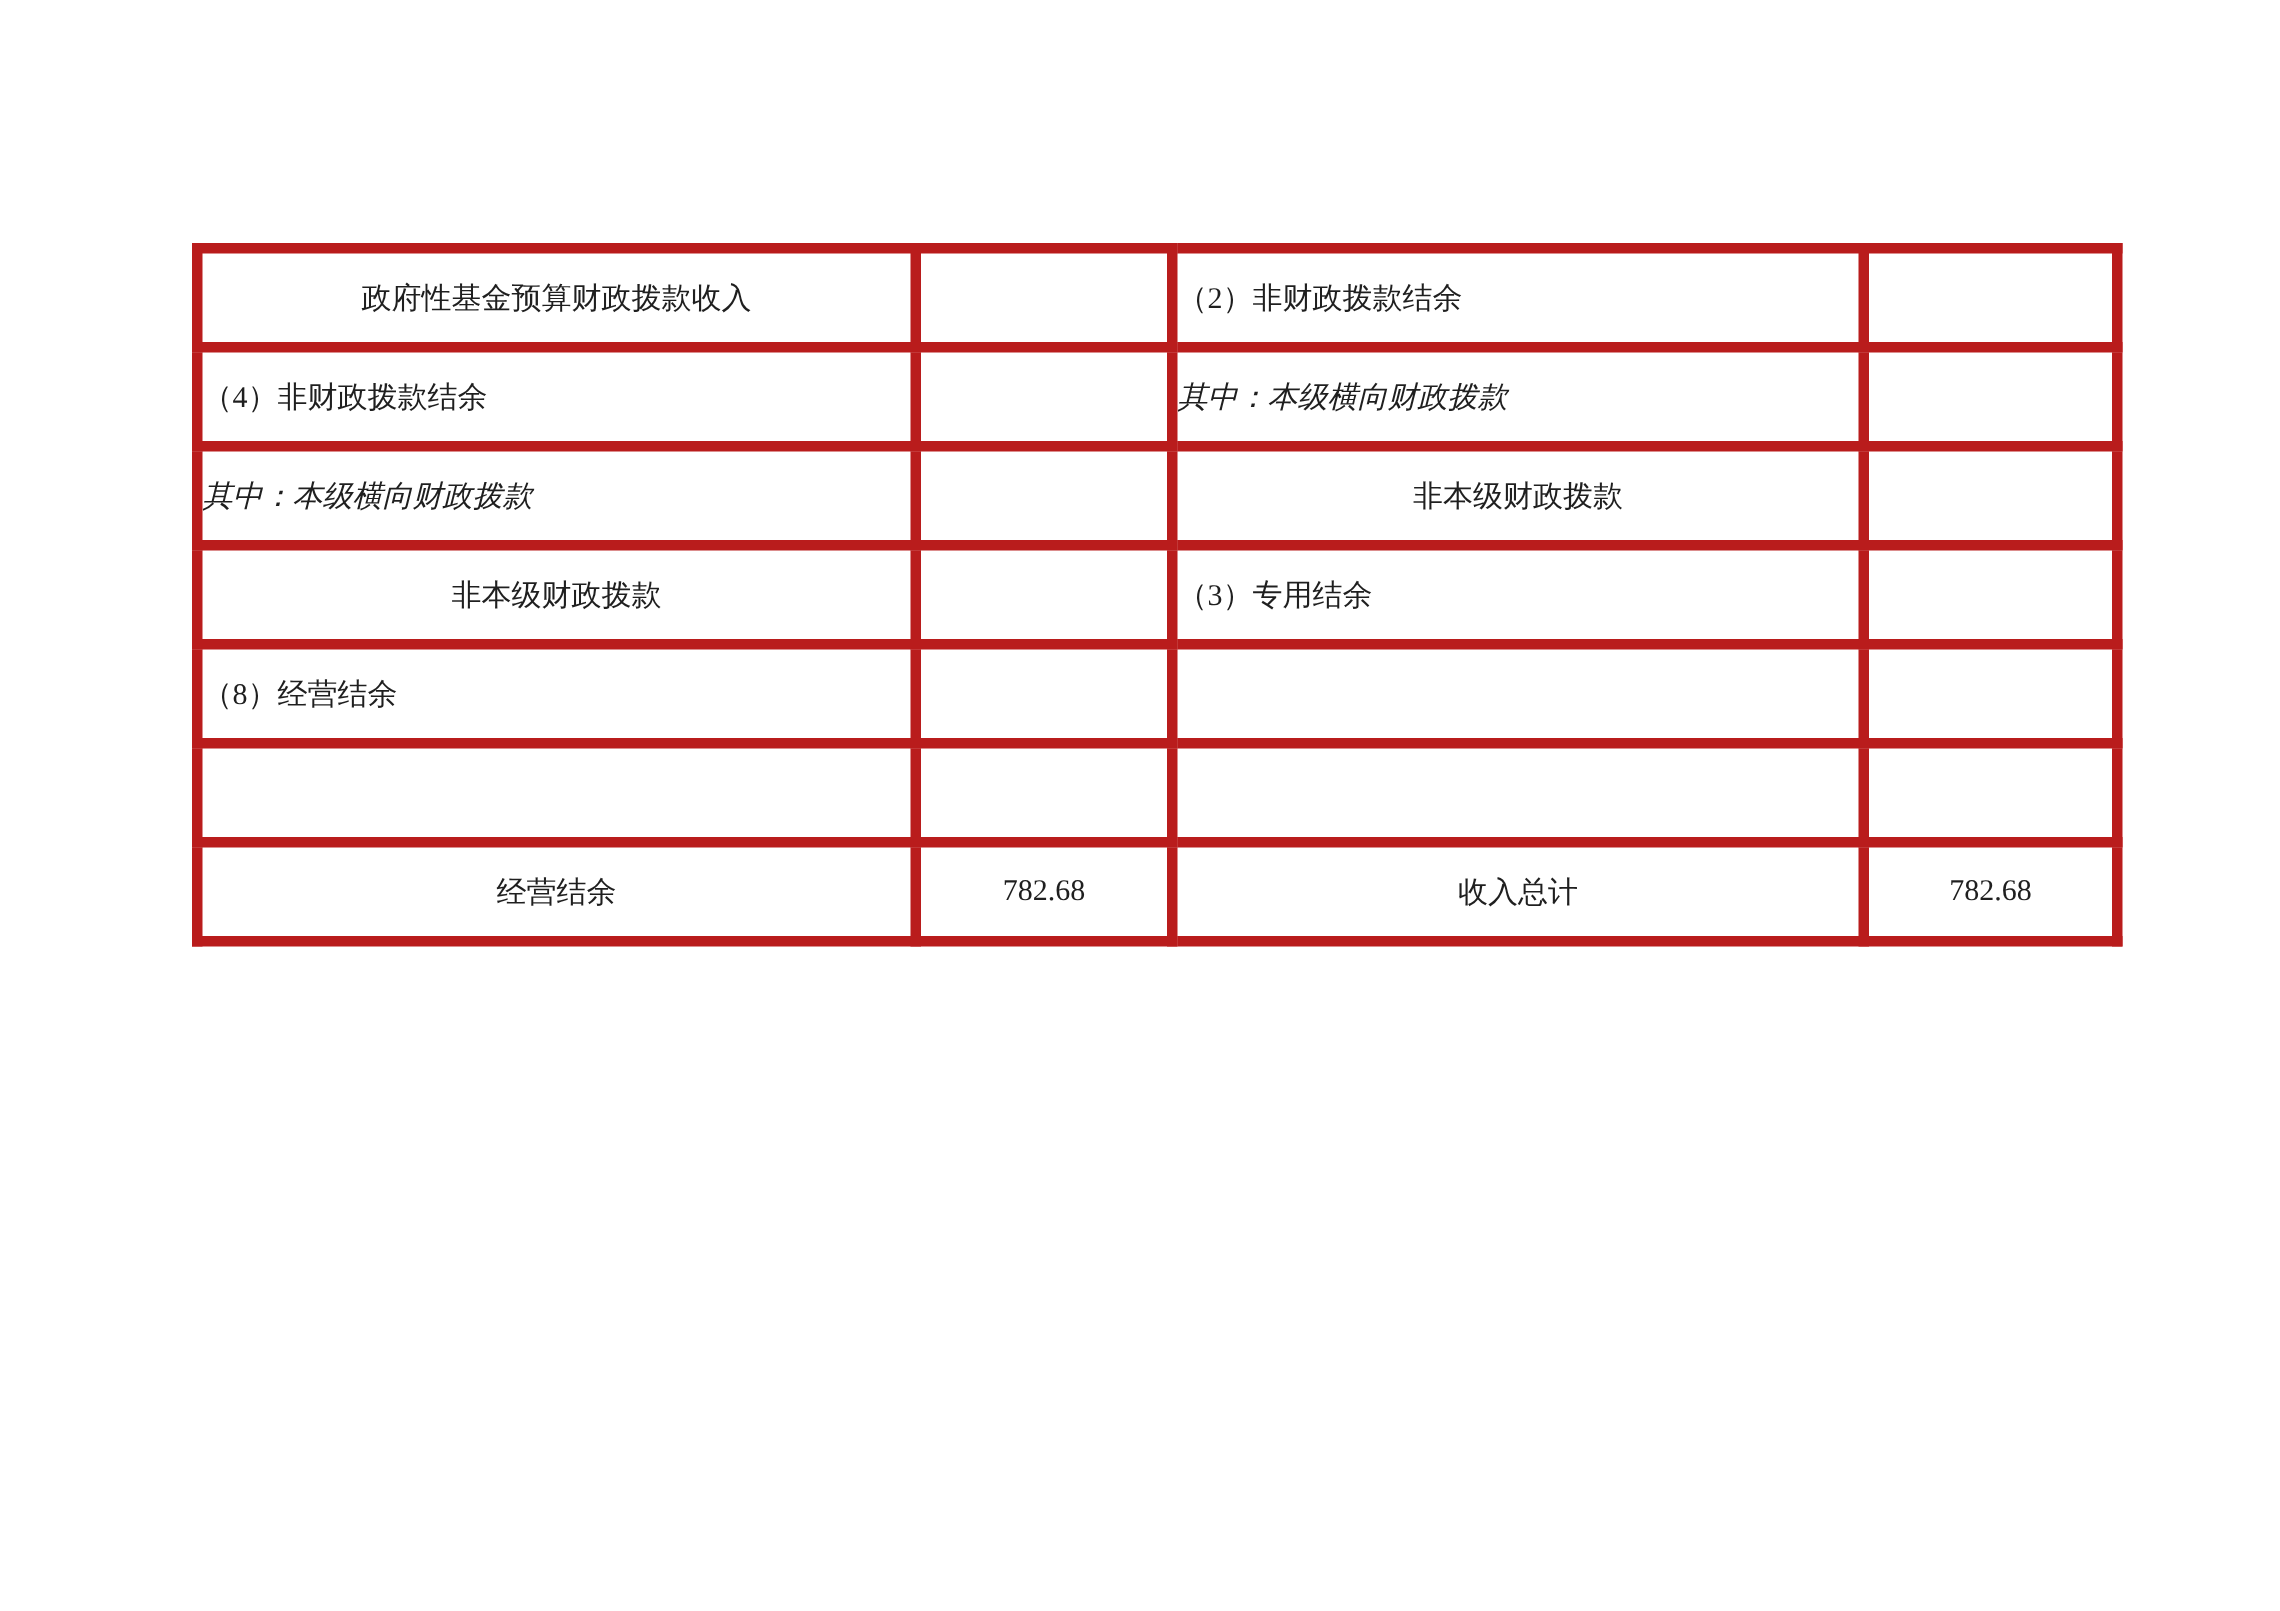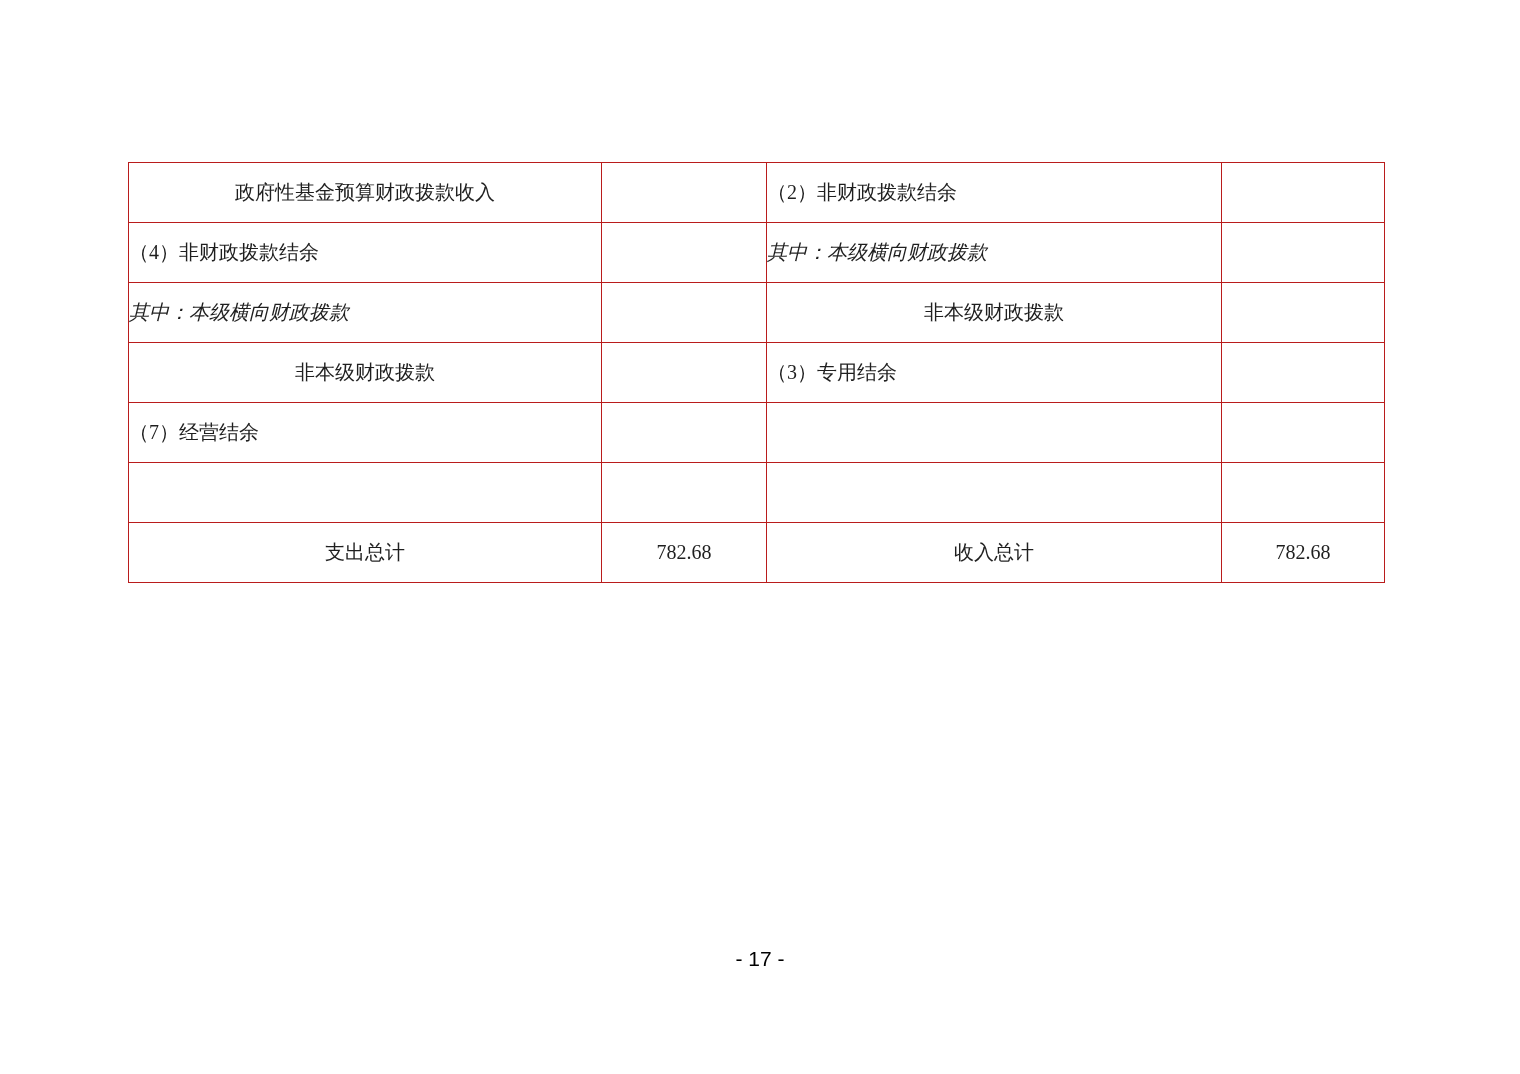--- a/index.html
+++ b/index.html
@@ -18,21 +18,21 @@
   }
   table.doc-table {
     position: absolute;
     left: 128px;
     top: 162px;
     width: 1252px;
     border-collapse: collapse;
     table-layout: fixed;
   }
   table.doc-table td {
-    border: 1px solid #b91c1c;
+    border: 7px solid #b91c1c;
     height: 59px;
     font-size: 20px;
     vertical-align: middle;
     padding: 0;
     white-space: nowrap;
     overflow: hidden;
   }
   td.c-label-l  { width: 472px; }
   td.c-value-l  { width: 164px; }
   td.c-label-r  { width: 454px; }
@@ -79,35 +79,34 @@
         <td class="c-label-r center">非本级财政拨款</td>
         <td class="c-value-r value"></td>
       </tr>
       <tr>
         <td class="c-label-l center">非本级财政拨款</td>
         <td class="c-value-l value"></td>
         <td class="c-label-r ind1">（3）专用结余</td>
         <td class="c-value-r value"></td>
       </tr>
       <tr>
-        <td class="c-label-l ind1">（7）经营结余</td>
+        <td class="c-label-l ind1">（8）经营结余</td>
         <td class="c-value-l value"></td>
         <td class="c-label-r ind1"></td>
         <td class="c-value-r value"></td>
       </tr>
       <tr>
         <td class="c-label-l ind1"></td>
         <td class="c-value-l value"></td>
         <td class="c-label-r ind1"></td>
         <td class="c-value-r value"></td>
       </tr>
       <tr>
-        <td class="c-label-l center">支出总计</td>
+        <td class="c-label-l center">经营结余</td>
         <td class="c-value-l value">782.68</td>
         <td class="c-label-r center">收入总计</td>
         <td class="c-value-r value">782.68</td>
       </tr>
     </tbody>
   </table>
 
-  <div class="page-number">- 17 -</div>
 
 </div>
 
 </body></html>

